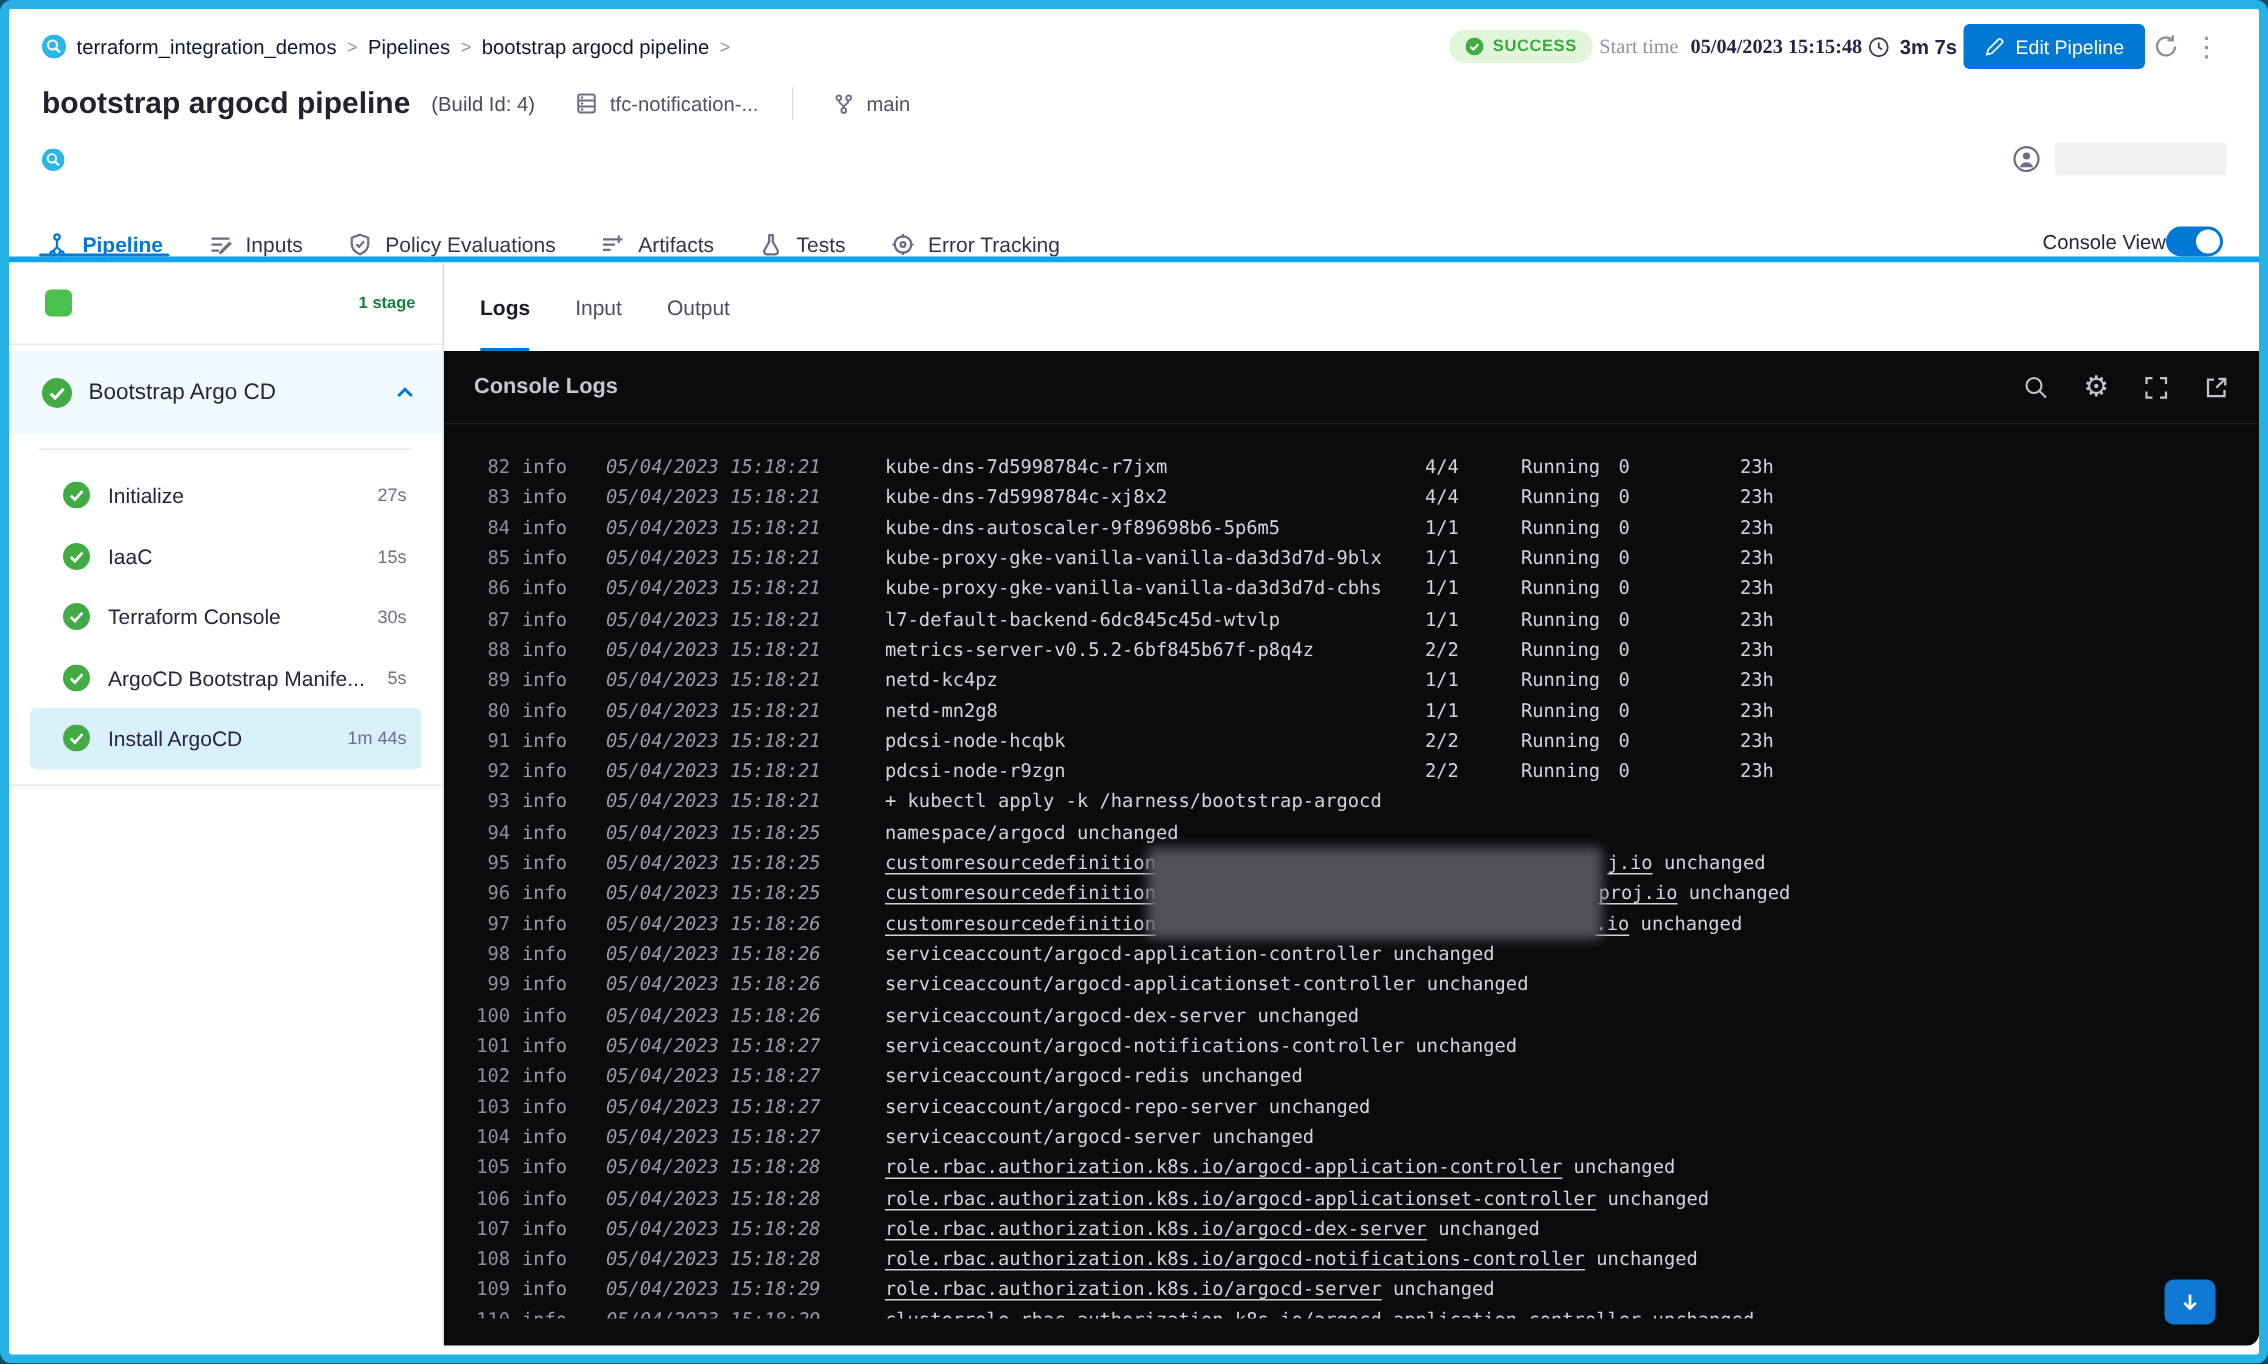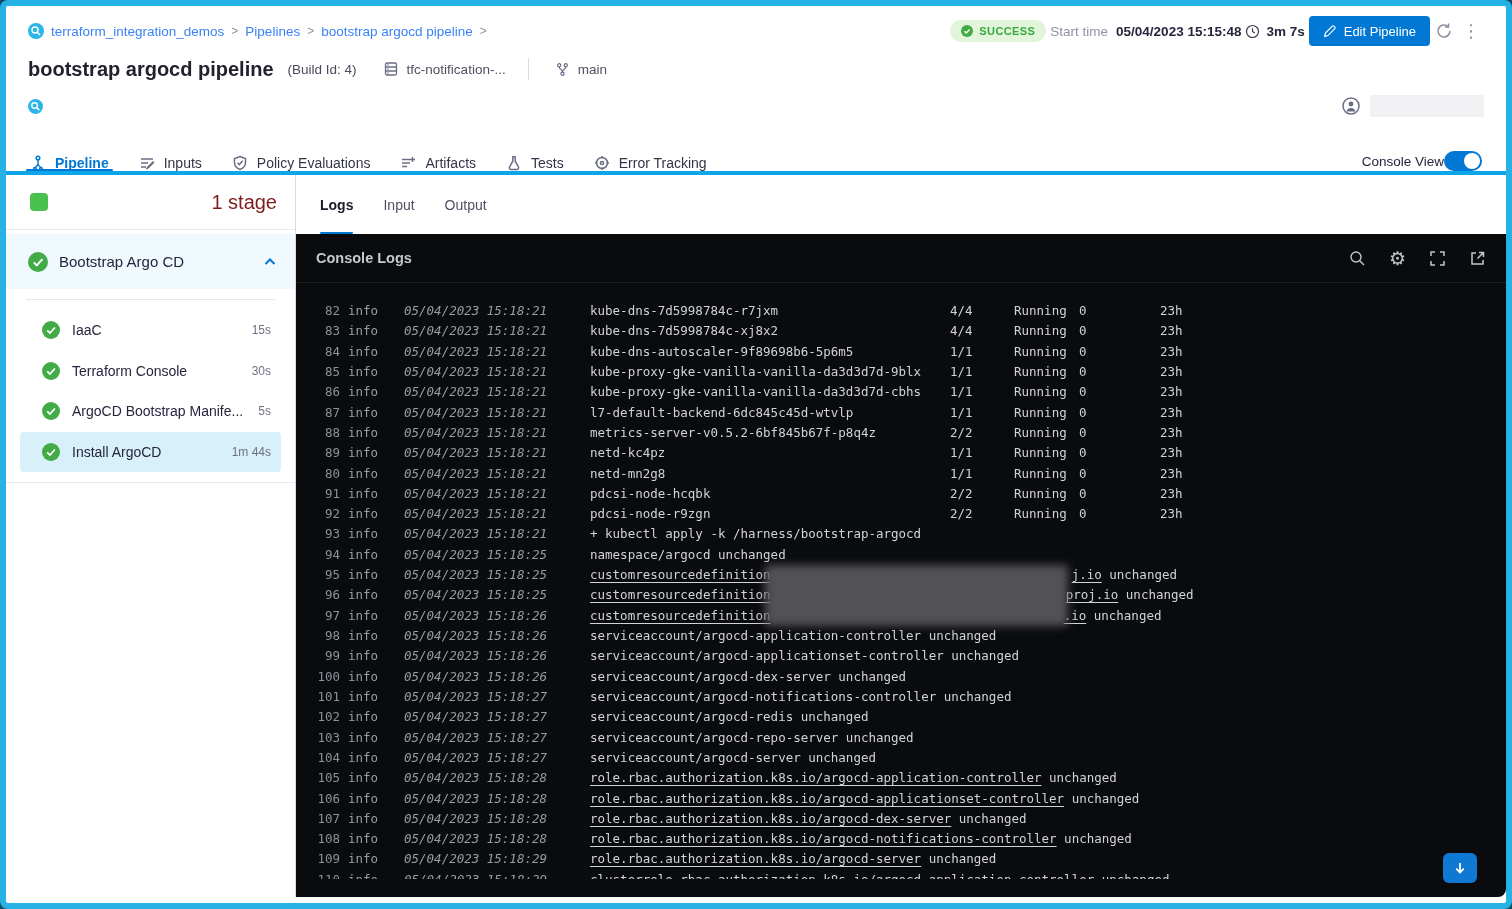--- a/index.html
+++ b/index.html
@@ -6,26 +6,26 @@
   html,body { background:#0e4f66; }
   body { font-family: "Liberation Sans", sans-serif; }
 
   .frame { width:1512px; height:909px; border:6px solid #27b2e6; border-radius:8px;
            background:#fff; position:relative; overflow:hidden; }
 
   
   .hdr { padding:0 22px; background:#fff; }
   .hrow1 { height:42px; display:flex; align-items:center; padding-top:8px; }
   .crumbs { display:flex; align-items:center; gap:7px; font-size:13.5px; }
-  .crumb { color:#3b82f6; cursor:pointer; }
+  .crumb { color:#0f172a; cursor:pointer; }
   .crumb-sep { color:#9192a3; font-size:12px; }
   .hrow1-right { margin-left:auto; display:flex; align-items:center; gap:4px; }
   .badge { display:inline-flex; align-items:center; gap:6px; background:#e2f5db; color:#3aa83f;
            font-size:11px; font-weight:bold; letter-spacing:.4px; padding:5px 11px; border-radius:11px; }
-  .starttime { display:flex; align-items:center; gap:8px; font-size:13.5px; }
+  .starttime { display:flex; align-items:center; gap:8px; font-size:13.5px;font-family:Liberation Serif, serif; }
   .label-dim { color:#9192a3; }
   .val-dark { color:#25253e; font-weight:600; }
   .dur { display:flex; align-items:center; gap:6px; font-size:13.5px; color:#25253e; font-weight:600; }
   .btn-primary { display:inline-flex; align-items:center; gap:8px; background:#0278d5; color:#fff;
                  border:none; border-radius:4px; height:30px; padding:0 14px; font-size:13px;
                  font-family:inherit; cursor:pointer; }
   .icon-btn { background:none; border:none; color:#8f90a0; cursor:pointer; display:flex; align-items:center; }
   .kebab { font-size:18px; color:#8f90a0; letter-spacing:0; line-height:1; cursor:pointer; padding:0 4px; }
 
   .hrow2 { height:42px; display:flex; align-items:center; gap:12px; }
@@ -52,21 +52,21 @@
   .cv-label { font-size:13.5px; color:#25253e; }
   .toggle { width:38px; height:20px; background:#0278d5; border-radius:10px; position:relative; cursor:pointer; }
   .toggle .knob { position:absolute; top:2px; right:2px; width:16px; height:16px; background:#fff; border-radius:50%; }
 
   
   .main { display:flex; height:722px; }
 
   .sidebar { width:290px; border-right:1px solid #d9dae5; background:#fff; }
   .count-row { height:55px; border-bottom:1px solid #e6e7ef; display:flex; align-items:center; padding:0 18px 0 24px; }
   .green-square { width:18px; height:18px; background:#4ac04e; border-radius:4px; }
-  .stage-count { margin-left:auto; font-size:20px; color:#7f1d1d; }
+  .stage-count { margin-left:auto; font-size:11px; color:#15803d;font-weight:bold; }
   .stage-row { margin-top:4px; height:55px; background:#f0f9fe; display:flex; align-items:center;
                padding:0 18px 0 22px; gap:11px; cursor:pointer; }
   .stage-name { font-size:15px; color:#25253e; }
   .stage-row .chev { margin-left:auto; }
   .sb-divider { height:1px; background:#e6e7ef; margin:10px 20px 0 20px; }
   .steps { padding:10px 0 10px 0; border-bottom:1px solid #e6e7ef; }
   .step { height:40.5px; margin:0 14px; padding:0 10px 0 22px; display:flex; align-items:center;
           gap:12px; border-radius:4px; cursor:pointer; }
   .step.selected { background:#d7f0fa; }
   .step .nm { font-size:14px; color:#25253e; }
@@ -295,20 +295,30 @@
             <circle cx="10" cy="10" r="10" fill="#42ab45"></circle>
             <path d="M5.8 10.4 8.8 13.4 14.4 7.2" stroke="#fff" stroke-width="2" fill="none"></path>
           </svg>
         <span class="stage-name">Bootstrap Argo CD</span>
         <svg class="chev" width="14" height="14" viewBox="0 0 14 14">
             <path d="M2.5 9 7 4.5 11.5 9" fill="none" stroke="#0278d5" stroke-width="2"></path>
           </svg>
       </div>
       <div class="sb-divider"></div>
       <div class="steps" id="steps">
+          <div class="step">
+            <span style="display: flex;">
+              <svg width="18" height="18" viewBox="0 0 20 20">
+                <circle cx="10" cy="10" r="10" fill="#42ab45"></circle>
+                <path d="M5.8 10.4 8.8 13.4 14.4 7.2" stroke="#fff" stroke-width="2" fill="none"></path>
+              </svg>
+            </span>
+            <span class="nm">Initialize</span>
+            <span class="sd">27s</span>
+          </div>
           <div class="step">
             <span style="display: flex;">
               <svg width="18" height="18" viewBox="0 0 20 20">
                 <circle cx="10" cy="10" r="10" fill="#42ab45"></circle>
                 <path d="M5.8 10.4 8.8 13.4 14.4 7.2" stroke="#fff" stroke-width="2" fill="none"></path>
               </svg>
             </span>
             <span class="nm">IaaC</span>
             <span class="sd">15s</span>
           </div>

